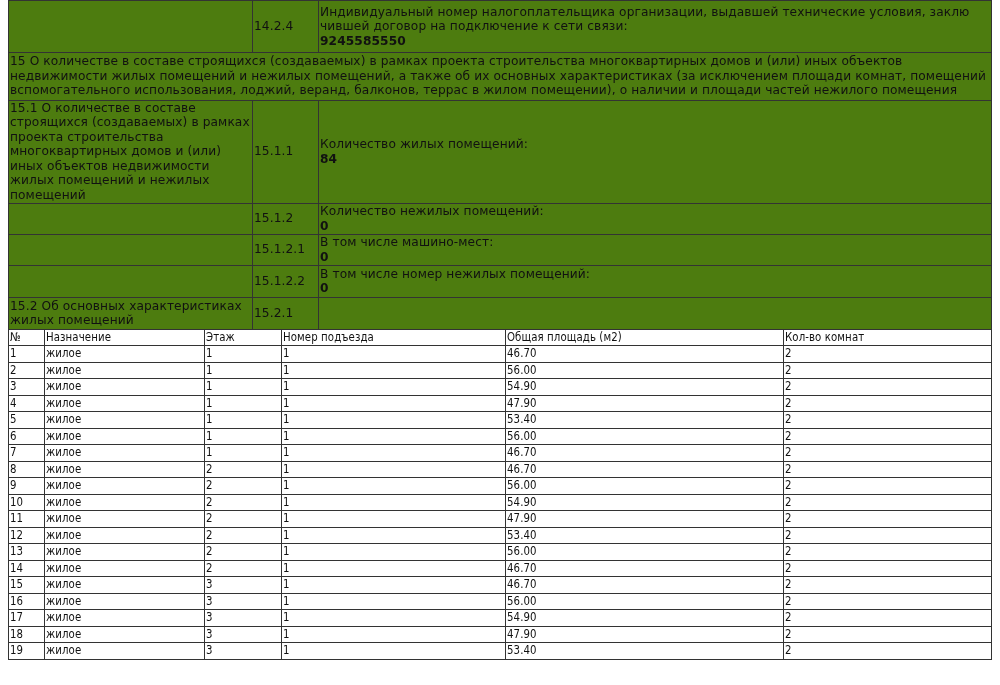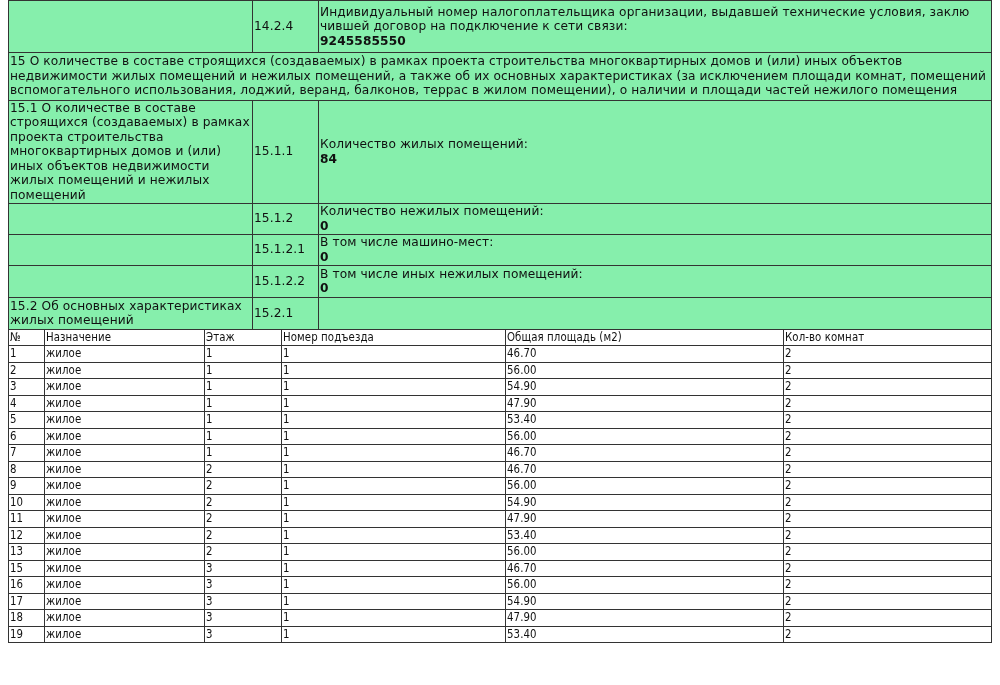--- a/index.html
+++ b/index.html
@@ -2,21 +2,21 @@
 <html><head>
 <meta charset="utf-8">
 <style>
   html, body { margin: 0; padding: 0; background: #ffffff; }
   body { width: 1000px; height: 685px; overflow: hidden; position: relative;
          font-family: "DejaVu Sans", sans-serif; color: #111; }
   .wrap { position: absolute; left: 8px; top: 0; width: 984px; }
   table { border-collapse: collapse; width: 984px; table-layout: fixed; }
   td { border: 1.5px solid #333; vertical-align: middle; padding: 0 1px;
        font-size: 12.2px; line-height: 14.5px; letter-spacing: 0.1px; }
-  .top td { background: #86efac; }
+  .top td { background: #4d7c0f; }
   .bold { font-weight: bold; display: block; }
   .c1 { width: 244px; }
   .c2 { width: 66px; }
   .full { padding: 1px 1px 2px 1px; }
   .flats { margin-top: -1px; }
   .flats td { font-family: "DejaVu Sans", sans-serif; font-size: 12px;
               line-height: 15.5px; height: 15.5px; padding: 0 1px;
               transform-origin: left; white-space: nowrap; overflow: hidden; }
   .flats td span { display: inline-block; transform: scaleX(0.85); transform-origin: left center; }
   .w1 { width: 36px; } .w2 { width: 160px; } .w3 { width: 77px; }
@@ -65,21 +65,21 @@
       <td>15.1.2.1</td>
       <td>
         <span>В том числе машино-мест:</span>
         <span class="bold">0</span>
       </td>
     </tr>
     <tr style="height:32px;">
       <td></td>
       <td>15.1.2.2</td>
       <td>
-        <span>В том числе иных нежилых помещений:</span>
+        <span>В том числе номер нежилых помещений:</span>
         <span class="bold">0</span>
       </td>
     </tr>
     <tr style="height:32px;padding-left:36px;">
       <td>15.2 Об основных характеристиках жилых помещений</td>
       <td>15.2.1</td>
       <td></td>
     </tr>
   </tbody>
     </table>
@@ -202,20 +202,28 @@
         </tr>
         <tr>
           <td><span>13</span></td>
           <td><span>жилое</span></td>
           <td><span>2</span></td>
           <td><span>1</span></td>
           <td><span>56.00</span></td>
           <td><span>2</span></td>
         </tr>
         <tr>
+          <td><span>14</span></td>
+          <td><span>жилое</span></td>
+          <td><span>2</span></td>
+          <td><span>1</span></td>
+          <td><span>46.70</span></td>
+          <td><span>2</span></td>
+        </tr>
+        <tr>
           <td><span>15</span></td>
           <td><span>жилое</span></td>
           <td><span>3</span></td>
           <td><span>1</span></td>
           <td><span>46.70</span></td>
           <td><span>2</span></td>
         </tr>
         <tr>
           <td><span>16</span></td>
           <td><span>жилое</span></td>

